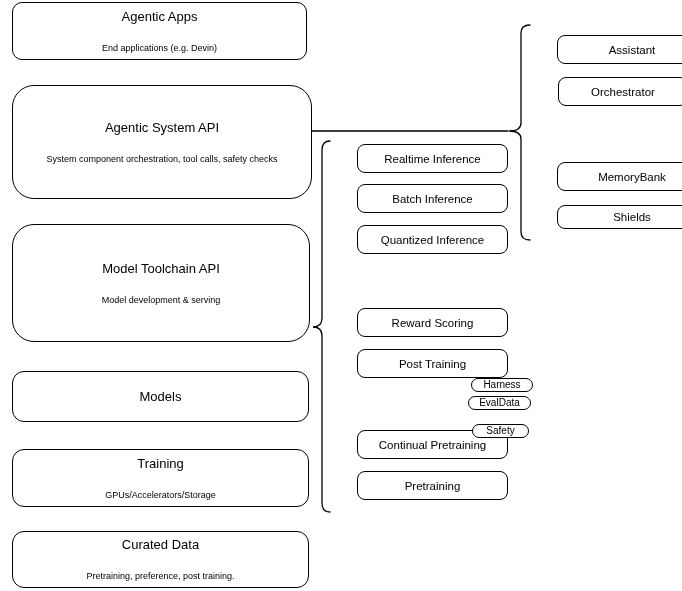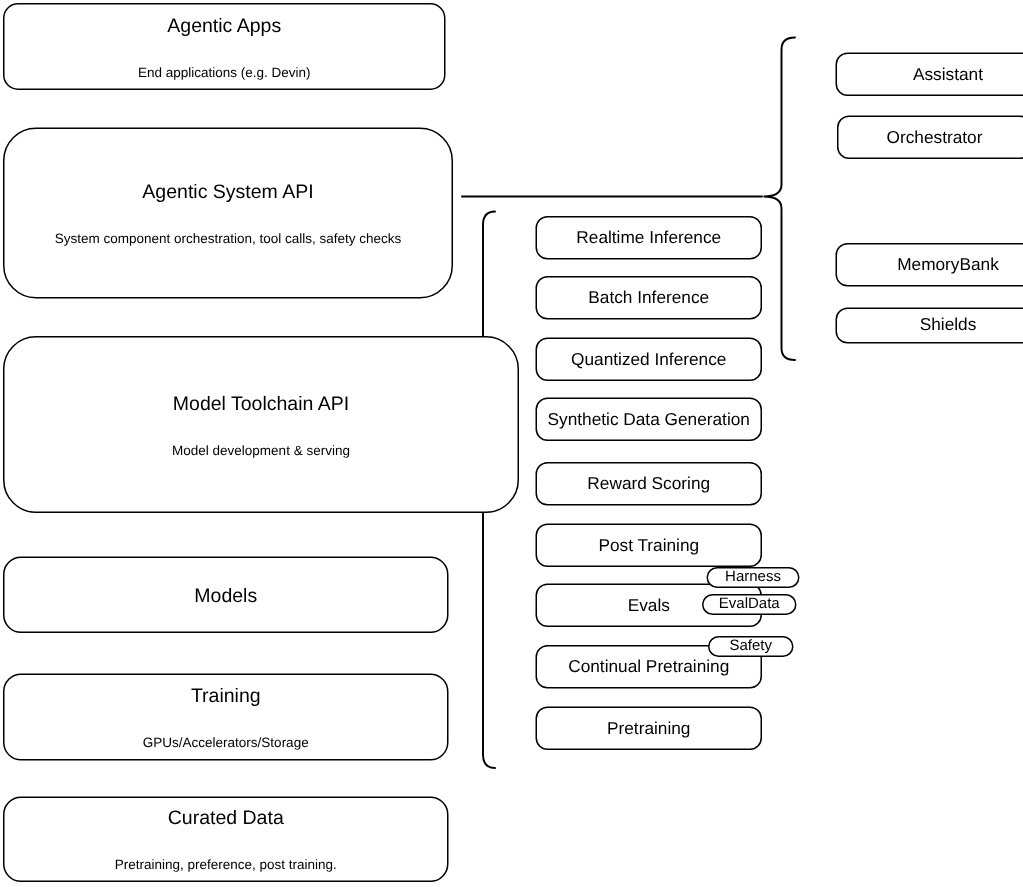--- a/index.html
+++ b/index.html
@@ -26,21 +26,21 @@
     border: 1.4px solid #000000;
     display: flex;
     align-items: center;
     justify-content: center;
     text-align: center;
     z-index: 2;
   }
   .lbox {
     flex-direction: column;
     gap: 19px;
-    left: 2px;
+    left: 12px;
   }
   .lbox .title { font-size: 13px; line-height: 15px; white-space: nowrap; }
   .lbox .subtitle { font-size: 9px; line-height: 11px; white-space: nowrap; }
   .mbox, .rbox {
     font-size: 11.5px;
     border-radius: 8px;
     white-space: nowrap;
     margin-left: 28px;
   }
   .oval {
@@ -68,21 +68,21 @@
   <div class="node lbox" style="top:2px;width:295px;height:58px;border-radius:10px">
     <div class="title">Agentic Apps</div>
     <div class="subtitle">End applications (e.g. Devin)</div>
   </div>
 
   <div class="node lbox" style="top:85px;width:300px;height:114px;border-radius:22px">
     <div class="title">Agentic System API</div>
     <div class="subtitle">System component orchestration, tool calls, safety checks</div>
   </div>
 
-  <div class="node lbox" style="top:224px;width:344px;height:118px;border-radius:22px">
+  <div class="node lbox" style="top:224px;width:298px;height:118px;border-radius:22px">
     <div class="title">Model Toolchain API</div>
     <div class="subtitle">Model development &amp; serving</div>
   </div>
 
   <div class="node lbox" style="top:371px;width:297px;height:51px;border-radius:12px">
     <div class="title">Models</div>
   </div>
 
   <div class="node lbox" style="top:449px;width:297px;height:58px;border-radius:12px">
     <div class="title">Training</div>
@@ -90,24 +90,22 @@
   </div>
 
   <div class="node lbox" style="top:531px;width:297px;height:57px;border-radius:12px">
     <div class="title">Curated Data</div>
     <div class="subtitle">Pretraining, preference, post training.</div>
   </div>
 
   <div class="node mbox" style="left:329px;top:144px;width:151px;height:29px">Realtime Inference</div>
   <div class="node mbox" style="left:329px;top:184px;width:151px;height:29px">Batch Inference</div>
   <div class="node mbox" style="left:329px;top:225px;width:151px;height:29px">Quantized Inference</div>
-  <div class="node mbox" style="left:329px;top:265px;width:151px;height:29px">Synthetic Data Generation</div>
   <div class="node mbox" style="left:329px;top:308px;width:151px;height:29px">Reward Scoring</div>
   <div class="node mbox" style="left:329px;top:349px;width:151px;height:29px">Post Training</div>
-  <div class="node mbox" style="left:329px;top:389px;width:151px;height:29px">Evals</div>
   <div class="node mbox" style="left:329px;top:430px;width:151px;height:29px">Continual Pretraining</div>
   <div class="node mbox" style="left:329px;top:471px;width:151px;height:29px">Pretraining</div>
 
   <div class="node oval" style="left:471px;top:378px;width:62px;height:14px">Harness</div>
   <div class="node oval" style="left:468px;top:396px;width:63px;height:14px">EvalData</div>
   <div class="node oval" style="left:472px;top:424px;width:57px;height:14px">Safety</div>
 
   <div class="node rbox" style="left:529px;top:35px;width:150px;height:29px">Assistant</div>
   <div class="node rbox" style="left:530px;top:77px;width:130px;height:29px">Orchestrator</div>
   <div class="node rbox" style="left:529px;top:162px;width:150px;height:29px">MemoryBank</div>

